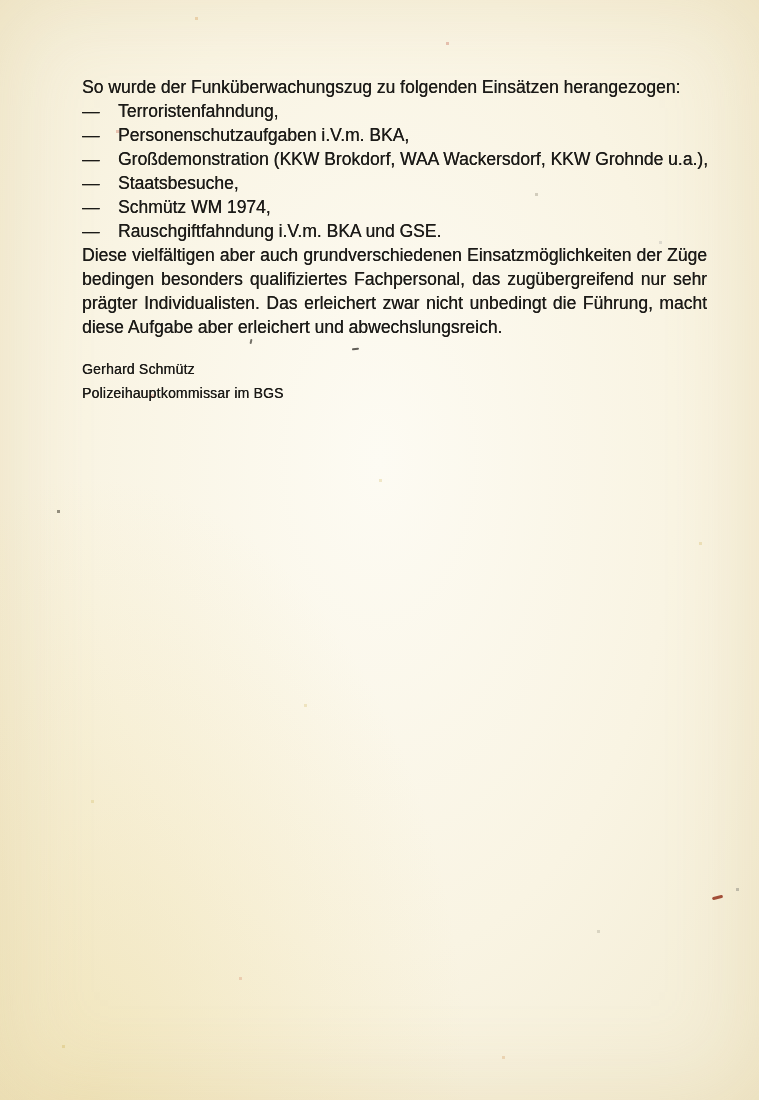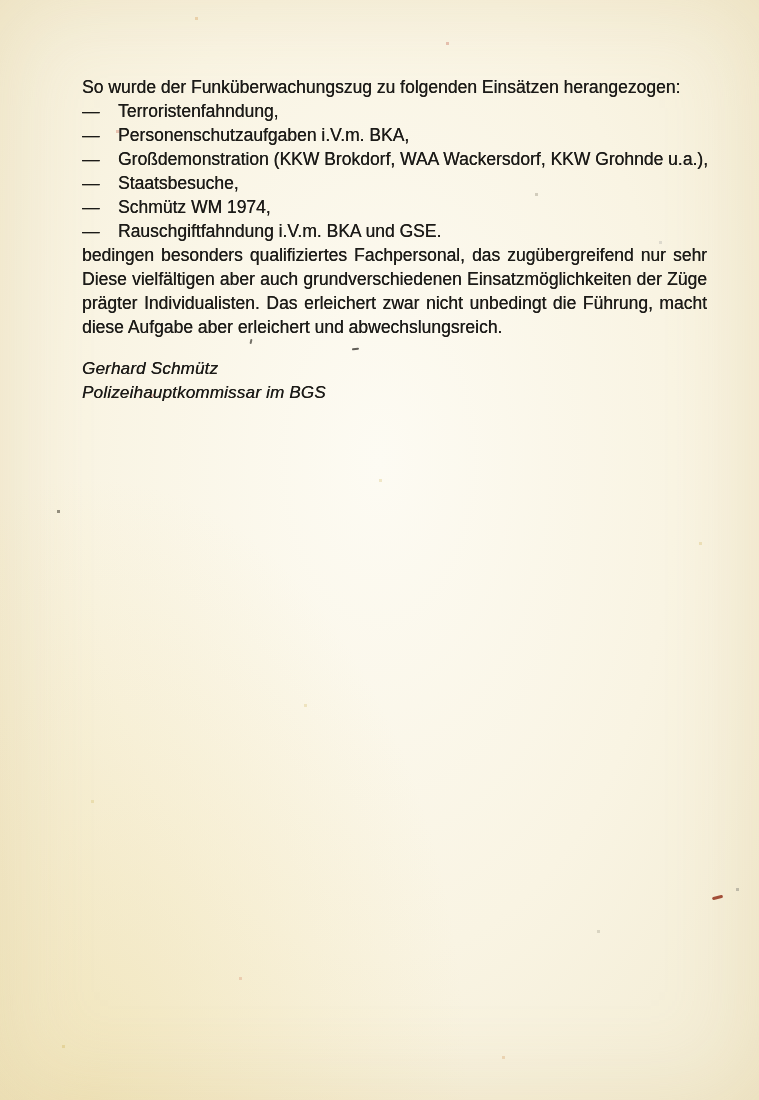--- a/index.html
+++ b/index.html
@@ -22,22 +22,21 @@
     text-shadow:0.2px 0 0 currentColor;
   }
   .line{white-space:nowrap;height:24px;}
   .jline{text-align:justify;text-align-last:justify;height:24px;}
   .list-row{display:grid;grid-template-columns:36px 1fr;height:24px;}
   .list-row .dash{text-align:left;}
   .list-row .item{white-space:nowrap;}
   .para{margin:0;padding:0;}
   .signature{
     margin-top:18px;
-    font-style:italic;
-    font-size:17px;line-height:24px;
+    font-size:14px;line-height:24px;
     letter-spacing:.2px;
     text-shadow:0.25px 0 0 currentColor;
   }
   
   .artifact{position:absolute;pointer-events:none;}
   .red-dash{
     left:712px;top:896px;width:11px;height:3px;border-radius:2px;
     background:#93321c;opacity:.85;transform:rotate(-14deg);
   }
   .apostrophe-mark{
@@ -103,22 +102,22 @@
         <span class="dash">—</span>
         <span class="item">Schmütz WM 1974,</span>
       </div>
       <div class="list-row">
         <span class="dash">—</span>
         <span class="item">Rauschgiftfahndung i.V.m. BKA und GSE.</span>
       </div>
     </div>
 
     <div class="para">
+      <div class="jline">Diese vielfältigen aber auch grundverschiedenen Einsatzmöglichkeiten der Züge</div>
       <div class="jline">bedingen besonders qualifiziertes Fachpersonal, das zugübergreifend nur sehr</div>
-      <div class="jline">Diese vielfältigen aber auch grundverschiedenen Einsatzmöglichkeiten der Züge</div>
     </div>
 
     <div class="para">
       <div class="jline">prägter Individualisten. Das erleichert zwar nicht unbedingt die Führung, macht</div>
       <div class="line">diese Aufgabe aber erleichert und abwechslungsreich.</div>
     </div>
 
     <div class="signature">
       <div class="line">Gerhard Schmütz</div>
       <div class="line">Polizeihauptkommissar im BGS</div>

